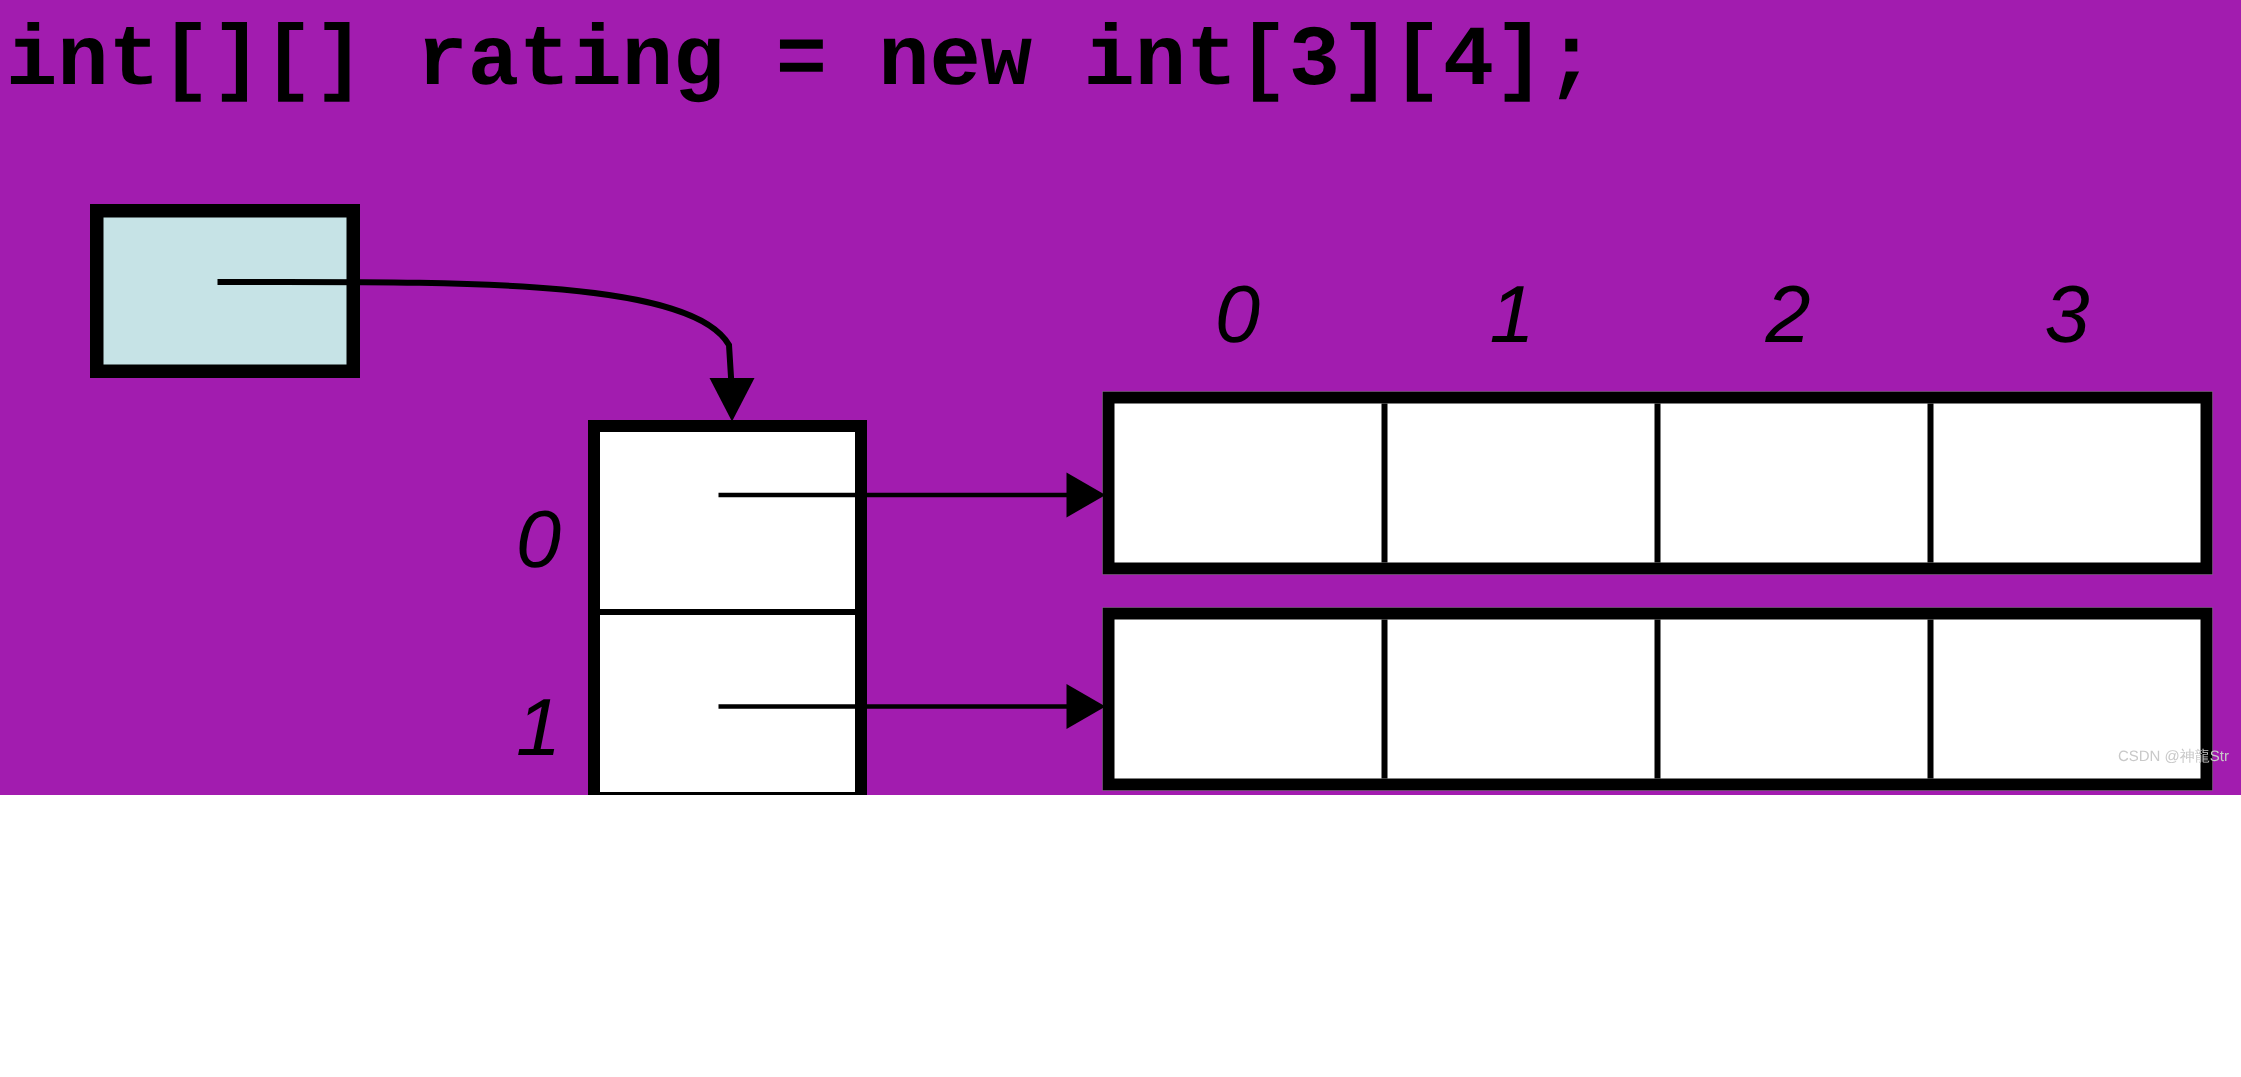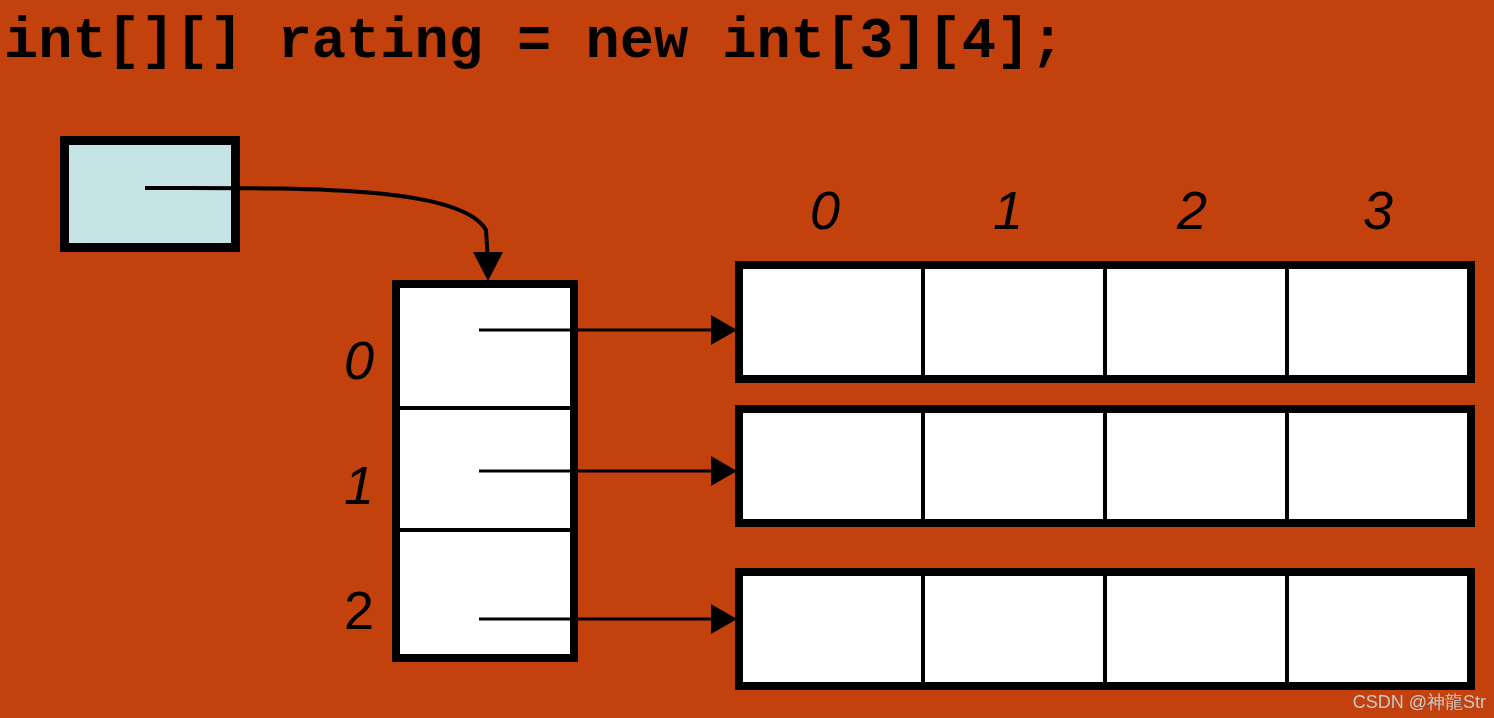--- a/index.html
+++ b/index.html
@@ -4,22 +4,22 @@
 <title>2D Array Diagram</title>
 <style>
   html, body {
     margin: 0;
     padding: 0;
     background: #ffffff;
   }
   #canvas {
     position: relative;
     width: 1494px;
-    height: 718px;
-    background: #c2410c;
+    height: 530px;
+    background: #a21caf;
     overflow: hidden;
     font-family: "Liberation Sans", sans-serif;
   }
 
   
   #code-title {
     position: absolute;
     left: 4px;
     top: 6px;
     font-family: "Liberation Mono", "DejaVu Sans Mono", monospace;
@@ -122,23 +122,23 @@
     top: 0;
     width: 1494px;
     height: 718px;
     pointer-events: none;
   }
 
   
   #watermark {
     position: absolute;
     right: 8px;
-    bottom: 4px;
-    font-family: "Liberation Sans", sans-serif;
-    font-size: 18px;
+    bottom: 19px;
+    font-family: "Liberation Sans", sans-serif;
+    font-size: 10px;
     color: #c9c9c9;
     white-space: pre;
     text-align: right;
   }
 </style>
 </head>
 <body>
 
 <div id="canvas">
 

